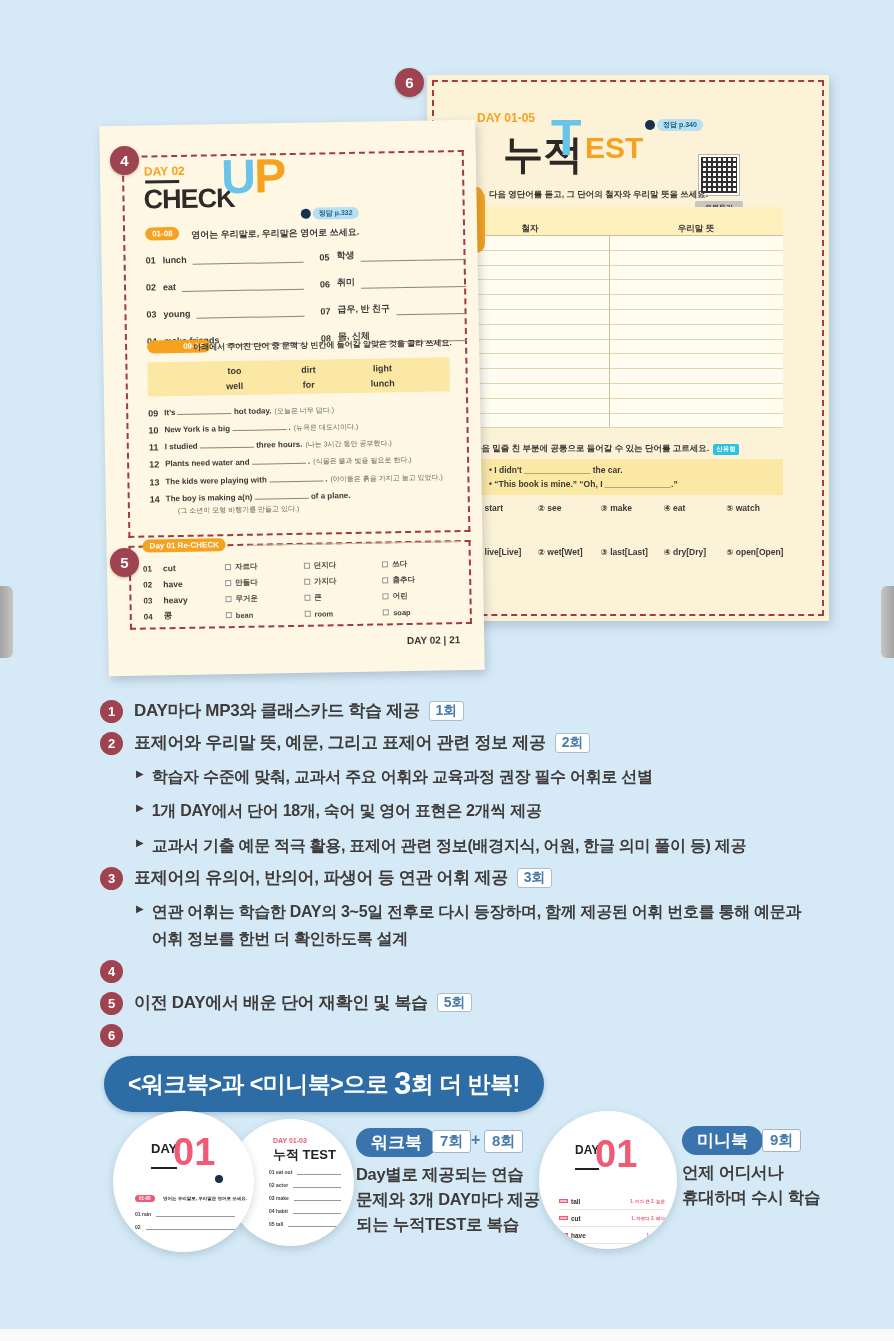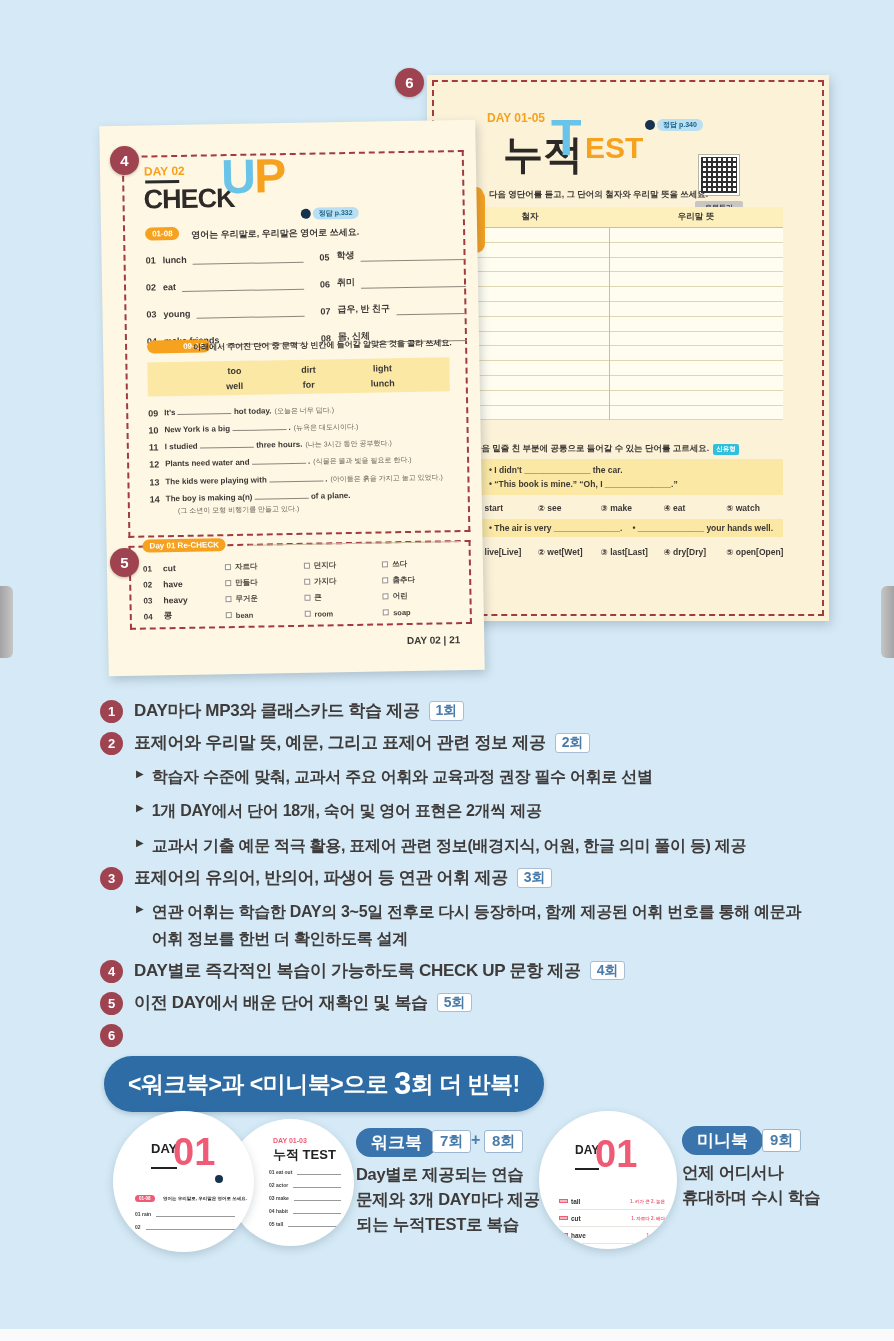--- a/index.html
+++ b/index.html
@@ -57,33 +57,33 @@
   #recheck-rows{left:12px;top:13px;right:8px;}
   .rc-row{display:flex;align-items:center;height:16px;}
   .rc-n{font-weight:800;font-size:8px;color:#3c3835;width:20px;flex:none;}
   .rc-w{font-weight:700;font-size:8.5px;color:#3c3835;width:62px;flex:none;}
   .rc-opt{flex:1;display:flex;align-items:center;}
   .rc-cb{width:6px;height:6px;border:1px solid #9a9183;background:#fff;margin-right:4px;flex:none;}
   .rc-t{font-weight:600;font-size:7.5px;color:#4a443e;white-space:nowrap;}
   #cu-footer{right:24px;top:514px;font-weight:800;font-size:10px;color:#3c3835;}
 
   
-  .tt-day{left:60px;top:36px;color:#f6a21f;font-weight:800;font-size:12px;}
+  .tt-day{left:50px;top:36px;color:#f6a21f;font-weight:800;font-size:12px;}
   .tt-kor{left:40px;top:52px;font-weight:900;font-size:40px;color:#2b2826;margin-left:36px;}
   .tt-t{left:124px;top:34px;font-weight:900;font-size:50px;color:#6ac4e9;}
   .tt-est{left:158px;top:56px;font-weight:900;font-size:30px;color:#f6a21f;}
   #tt-ans{left:218px;top:44px;}
   #qr{left:272px;top:80px;width:40px;height:40px;border:2px solid #fff;outline:1px solid #b9b4a8;
       background:repeating-linear-gradient(0deg,#2e2e2e 0 2px,transparent 2px 5px),
                  repeating-linear-gradient(90deg,#2e2e2e 0 2px,#fff 2px 5px);}
   #qr-btn{left:268px;top:126px;width:48px;height:13px;background:#c8c6c2;border-radius:2px;
       font-size:7px;font-weight:600;color:#3b3b3b;display:flex;align-items:center;justify-content:center;}
   #tt-pill1{left:22px;top:112px;} #tt-instr1{left:62px;top:114px;font-size:8.5px;}
   #test-table{left:24px;top:132px;width:332px;}
-  #tt-head{display:flex;height:21px;background:#fdf0bc;border-bottom:1px solid #cdbf9c;align-items:center;}
+  #tt-head{display:flex;height:29px;background:#fdf0bc;border-bottom:1px solid #cdbf9c;align-items:flex-end;}
   #tt-head span{font-weight:700;font-size:8.5px;color:#3c3835;text-align:center;}
   #tt-head span:first-child{width:158px;} #tt-head span:last-child{flex:1;}
   #test-table-body{position:relative;background:#fffdf0;}
   .tt-row{height:14.8px;border-bottom:1px solid #e0d6b4;}
   #tt-vline{position:absolute;left:158px;top:0;bottom:0;width:1px;background:#cdbf9c;}
   #tt-pill2{left:22px;top:366px;} 
   #tt-instr2{left:46px;top:368px;font-size:8.5px;display:flex;align-items:center;gap:4px;}
   .tag{background:#2fc0dd;color:#fff;font-weight:700;font-size:6.5px;padding:1px 3px;border-radius:2px;}
   .ybox{background:#fbe8a4;padding:4px 10px;}
   #test-box-1{left:52px;top:384px;width:304px;height:36px;}
@@ -198,24 +198,20 @@
         <div>• I didn't ______________ the car.</div>
         <div>• “This book is mine.” “Oh, I ______________.”</div>
       </div>
     <div class="abs opts" id="test-options-1">
         <span class="opt">① start</span>
         <span class="opt">② see</span>
         <span class="opt">③ make</span>
         <span class="opt">④ eat</span>
         <span class="opt">⑤ watch</span>
       </div>
-    <div class="abs ybox" id="test-box-2">
-        <div>• The air is very ______________.</div>
-        <div>• ______________ your hands well.</div>
-      </div>
     <div class="abs opts" id="test-options-2">
         <span class="opt">① live[Live]</span>
         <span class="opt">② wet[Wet]</span>
         <span class="opt">③ last[Last]</span>
         <span class="opt">④ dry[Dry]</span>
         <span class="opt">⑤ open[Open]</span>
       </div>
   </div>
 
   <div id="day-tab">
@@ -417,21 +413,20 @@
       <div class="ft-main">
         <span class="ft-num">3</span>
         <p class="ft-text"><span>표제어의 </span><span class="b">유의어, 반의어, 파생어</span><span> 등 </span><span class="b">연관 어휘</span><span> 제공</span><span class="ft-badge">3회</span></p>
       </div>
       <div class="ft-sub">
         <span class="ft-arrow">▶</span>
         <p class="ft-text sub"><span>연관 어휘는 학습한 DAY의 3~5일 전후로 다시 등장하며, 함께 제공된 어휘 번호를 통해 예문과 어휘 정보를 한번 더 확인하도록 설계</span></p>
       </div>
       <div class="ft-main">
         <span class="ft-num">4</span>
-        <p class="ft-text"><span>DAY별로 즉각적인 복습이 가능하도록 </span><span class="b">CHECK UP 문항</span><span> 제공</span><span class="ft-badge">4회</span></p>
       </div>
       <div class="ft-main">
         <span class="ft-num">5</span>
         <p class="ft-text"><span class="b">이전 DAY</span><span>에서 배운 단어 </span><span class="b">재확인 및 복습</span><span class="ft-badge">5회</span></p>
       </div>
       <div class="ft-main">
         <span class="ft-num">6</span>
       </div>
     </div>
 

